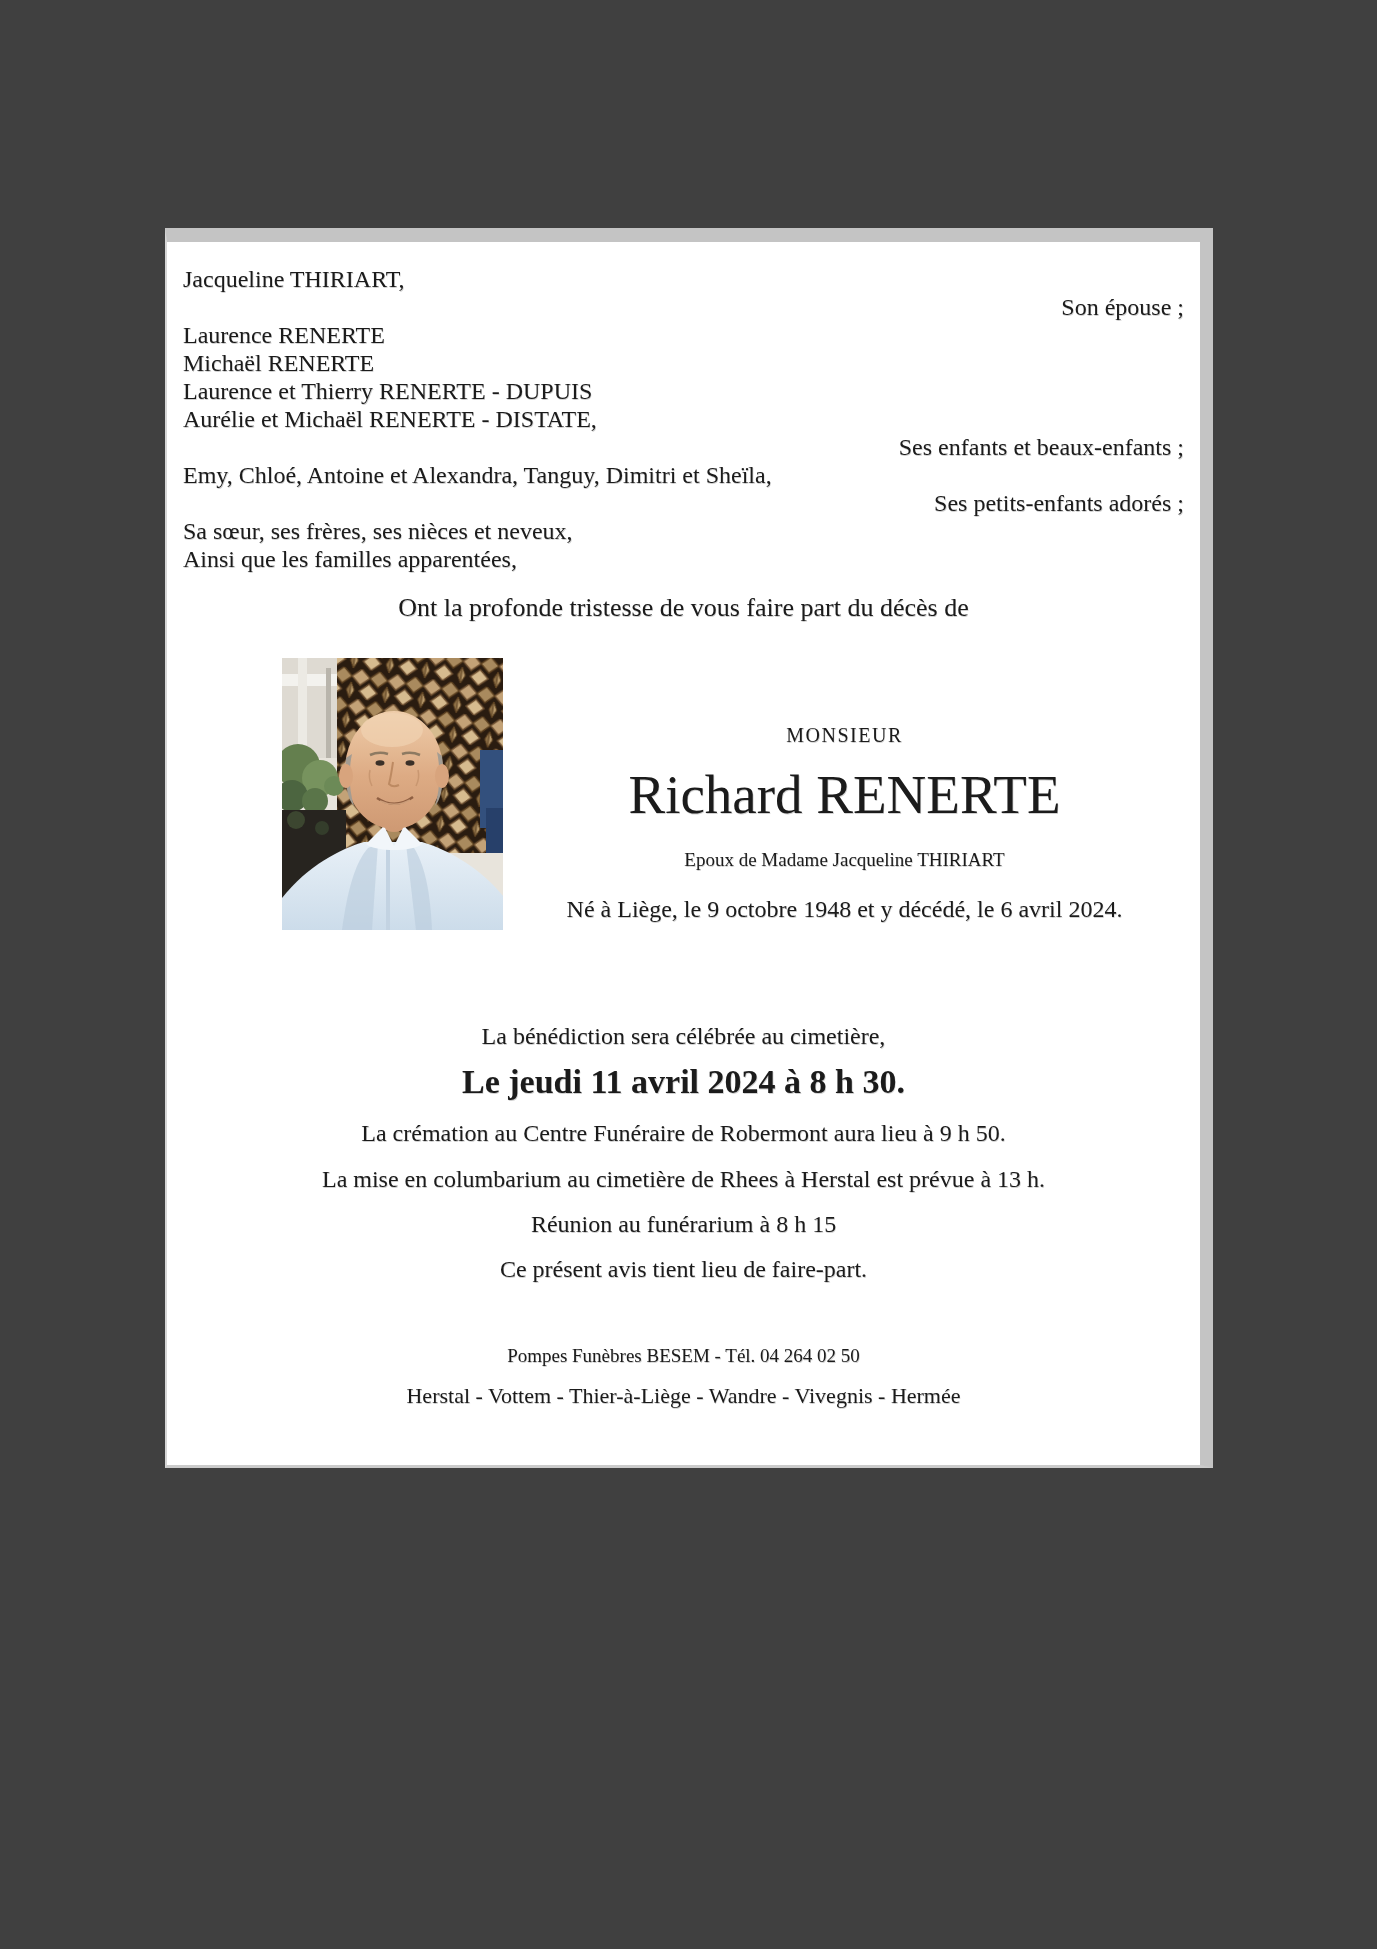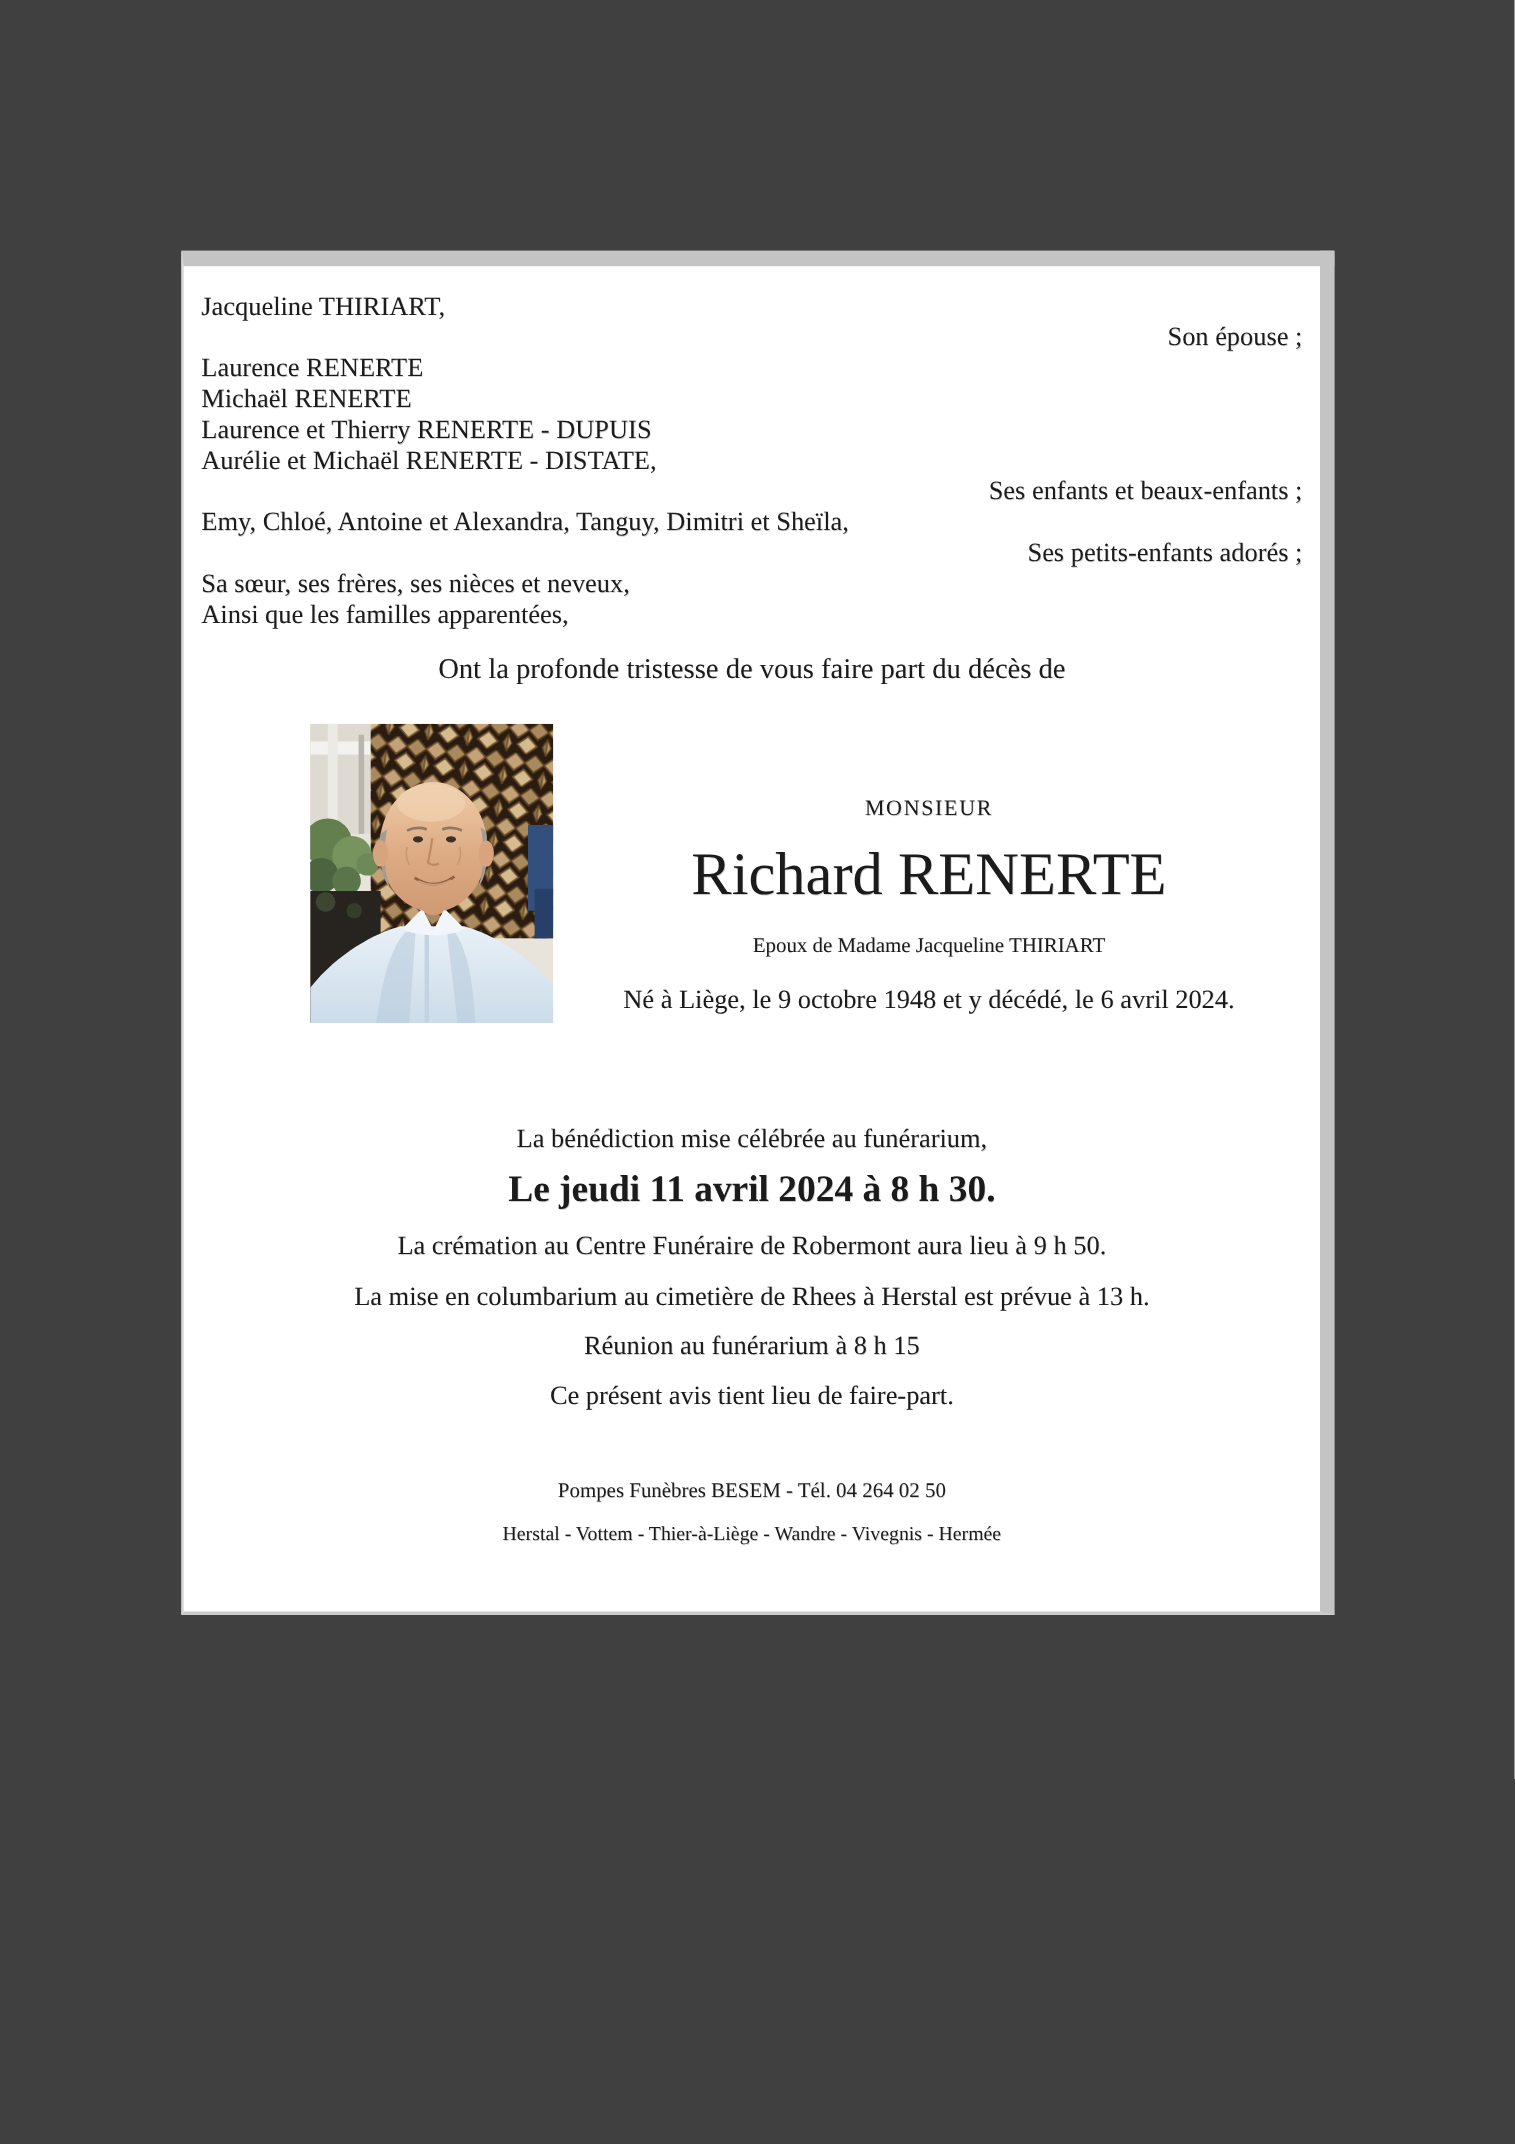--- a/index.html
+++ b/index.html
@@ -25,21 +25,21 @@
   .birth{position:absolute;left:0;right:0;top:655px;font-size:24px;line-height:1;text-align:center;}
   .repose{position:absolute;left:16px;right:16px;top:695px;font-size:24px;line-height:28px;text-align:left;}
   .cline{position:absolute;left:16px;right:16px;font-size:24px;line-height:1;text-align:center;}
   .cline.benediction{top:782px;}
   .cline.bigdate{top:823px;font-size:34px;font-weight:bold;}
   .cline.cremation{top:879px;}
   .cline.columbarium{top:925px;}
   .cline.reunion{top:970px;}
   .cline.fairepart{top:1015px;}
   .cline.foot1{top:1104px;font-size:19px;}
-  .cline.foot2{top:1143px;font-size:18px;}
+  .cline.foot2{top:1143px;font-size:22px;}
 </style>
 </head>
 <body>
 
 <div class="canvas" style="color: rgb(27, 27, 27);">
   <div class="page">
     <div class="content">
 
       <div class="fam">
         <div class="l">Jacqueline THIRIART,</div>
@@ -119,21 +119,21 @@
       </svg>
 
       <div class="rightcol">
         <div class="monsieur">MONSIEUR</div>
         <div class="bigname">Richard RENERTE</div>
         <div class="epoux">Epoux de Madame Jacqueline THIRIART</div>
         <div class="birth">Né à Liège, le 9 octobre 1948 et y décédé, le 6 avril 2024.</div>
       </div>
 
 
-      <div class="cline benediction">La bénédiction mise célébrée au funérarium,</div>
+      <div class="cline benediction">La bénédiction sera célébrée au cimetière,</div>
       <div class="cline bigdate">Le jeudi 11 avril 2024 à 8 h 30.</div>
       <div class="cline cremation">La crémation au Centre Funéraire de Robermont aura lieu à 9 h 50.</div>
       <div class="cline columbarium">La mise en columbarium au cimetière de Rhees à Herstal est prévue à 13 h.</div>
       <div class="cline reunion">Réunion au funérarium à 8 h 15</div>
       <div class="cline fairepart">Ce présent avis tient lieu de faire-part.</div>
 
       <div class="cline foot1">Pompes Funèbres BESEM - Tél. 04 264 02 50</div>
       <div class="cline foot2">Herstal - Vottem - Thier-à-Liège - Wandre - Vivegnis - Hermée</div>
 
     </div>

